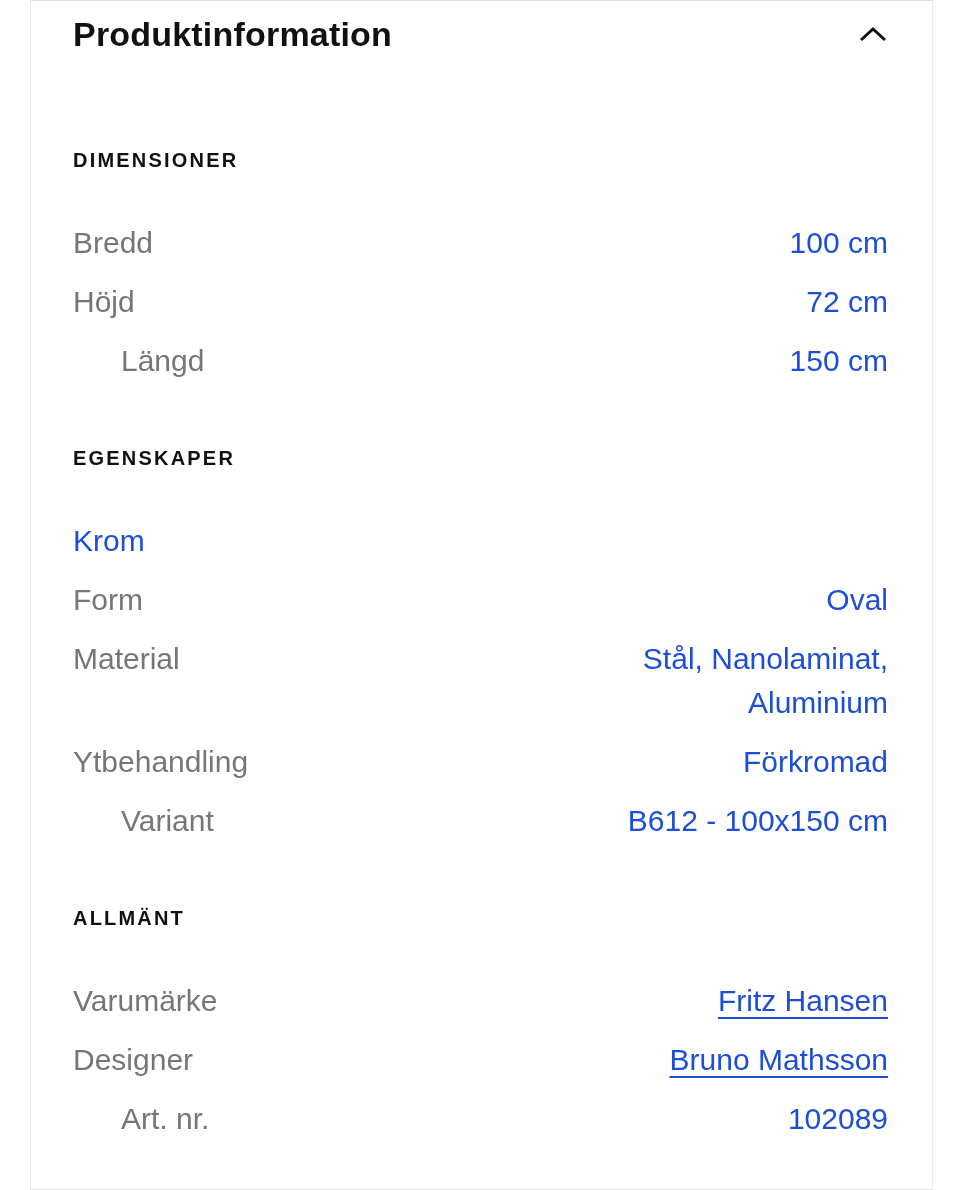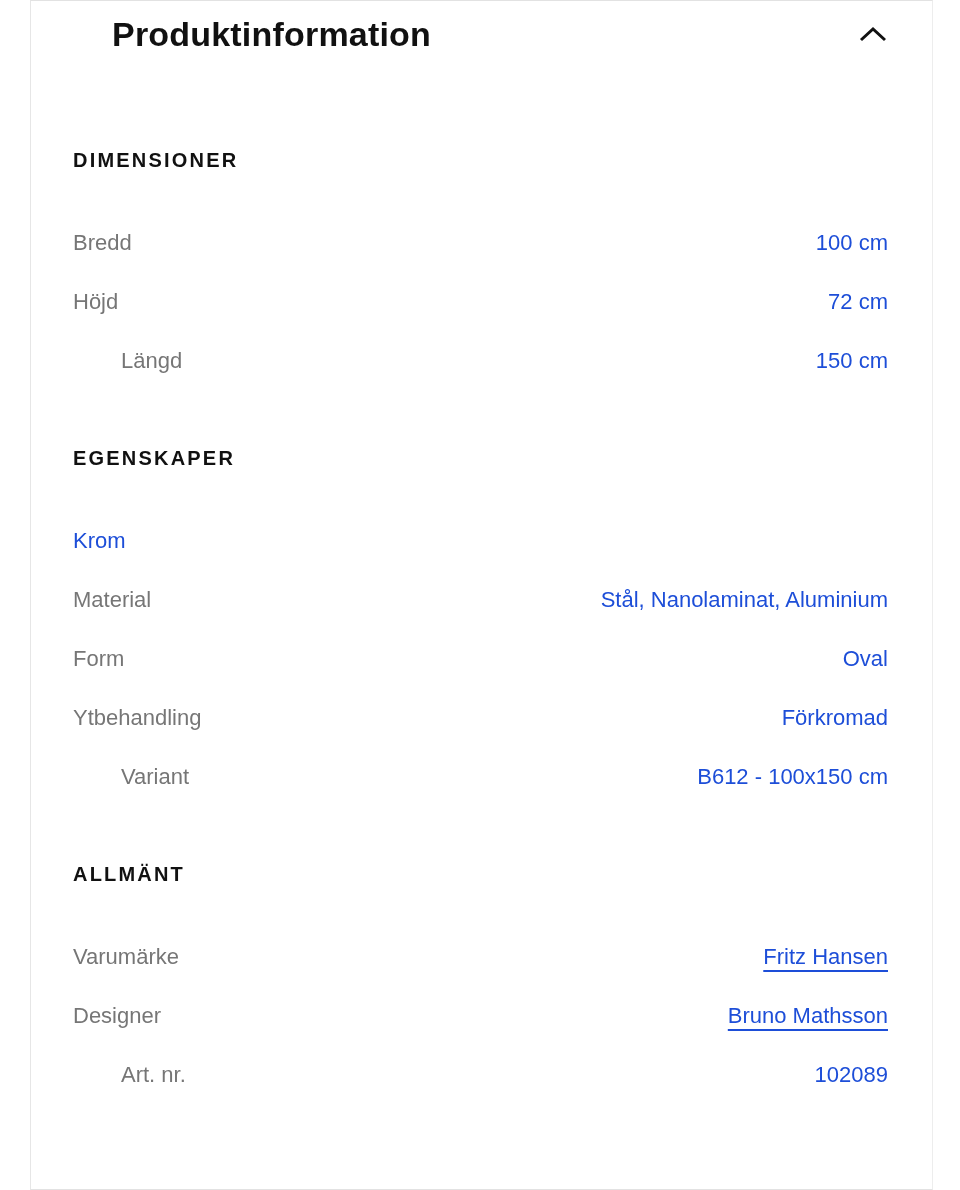--- a/index.html
+++ b/index.html
@@ -19,21 +19,20 @@
     border-bottom: 1px solid #e2e2e2;
     padding: 10px 44px 0 42px;
     background: #ffffff;
   }
   .accordion-header {
     display: flex;
     justify-content: space-between;
     align-items: center;
     height: 46px;
     cursor: pointer;
-    margin-left: 39px;
   }
   .accordion-title {
     font-size: 34px;
     font-weight: bold;
     color: #111111;
     letter-spacing: 0.2px;
   }
   .chevron { display: flex; align-items: center; }
   .section-heading {
     font-size: 20px;
@@ -41,21 +40,21 @@
     letter-spacing: 2.2px;
     color: #111111;
     line-height: 26px;
     margin: 62px 0 48px 0;
   }
   .section-first .section-heading { margin-top: 90px; }
   .row {
     display: flex;
     justify-content: space-between;
     align-items: flex-start;
-    font-size: 22px;
+    font-size: 30px;
     line-height: 44px;
     margin-bottom: 15px;
   }
   .row:last-child { margin-bottom: 0; margin-left: 48px; }
   .row-label { color: #767676; font-weight: 400; }
   .row-value {
     color: #1d4ed8;
     text-align: right;
     max-width: 330px;
   }
@@ -95,26 +94,26 @@
       <span class="row-value">150 cm</span>
     </div>
   </div>
 
   <div class="section">
     <div class="section-heading">EGENSKAPER</div>
     <div class="row">
       <span class="row-value">Krom</span>
     </div>
     <div class="row">
+      <span class="row-label">Form</span>
+      <span class="row-value">Oval</span>
+    </div>
+    <div class="row">
       <span class="row-label">Material</span>
       <span class="row-value">Stål, Nanolaminat, Aluminium</span>
-    </div>
-    <div class="row">
-      <span class="row-label">Form</span>
-      <span class="row-value">Oval</span>
     </div>
     <div class="row">
       <span class="row-label">Ytbehandling</span>
       <span class="row-value">Förkromad</span>
     </div>
     <div class="row">
       <span class="row-label">Variant</span>
       <span class="row-value">B612 - 100x150 cm</span>
     </div>
   </div>

